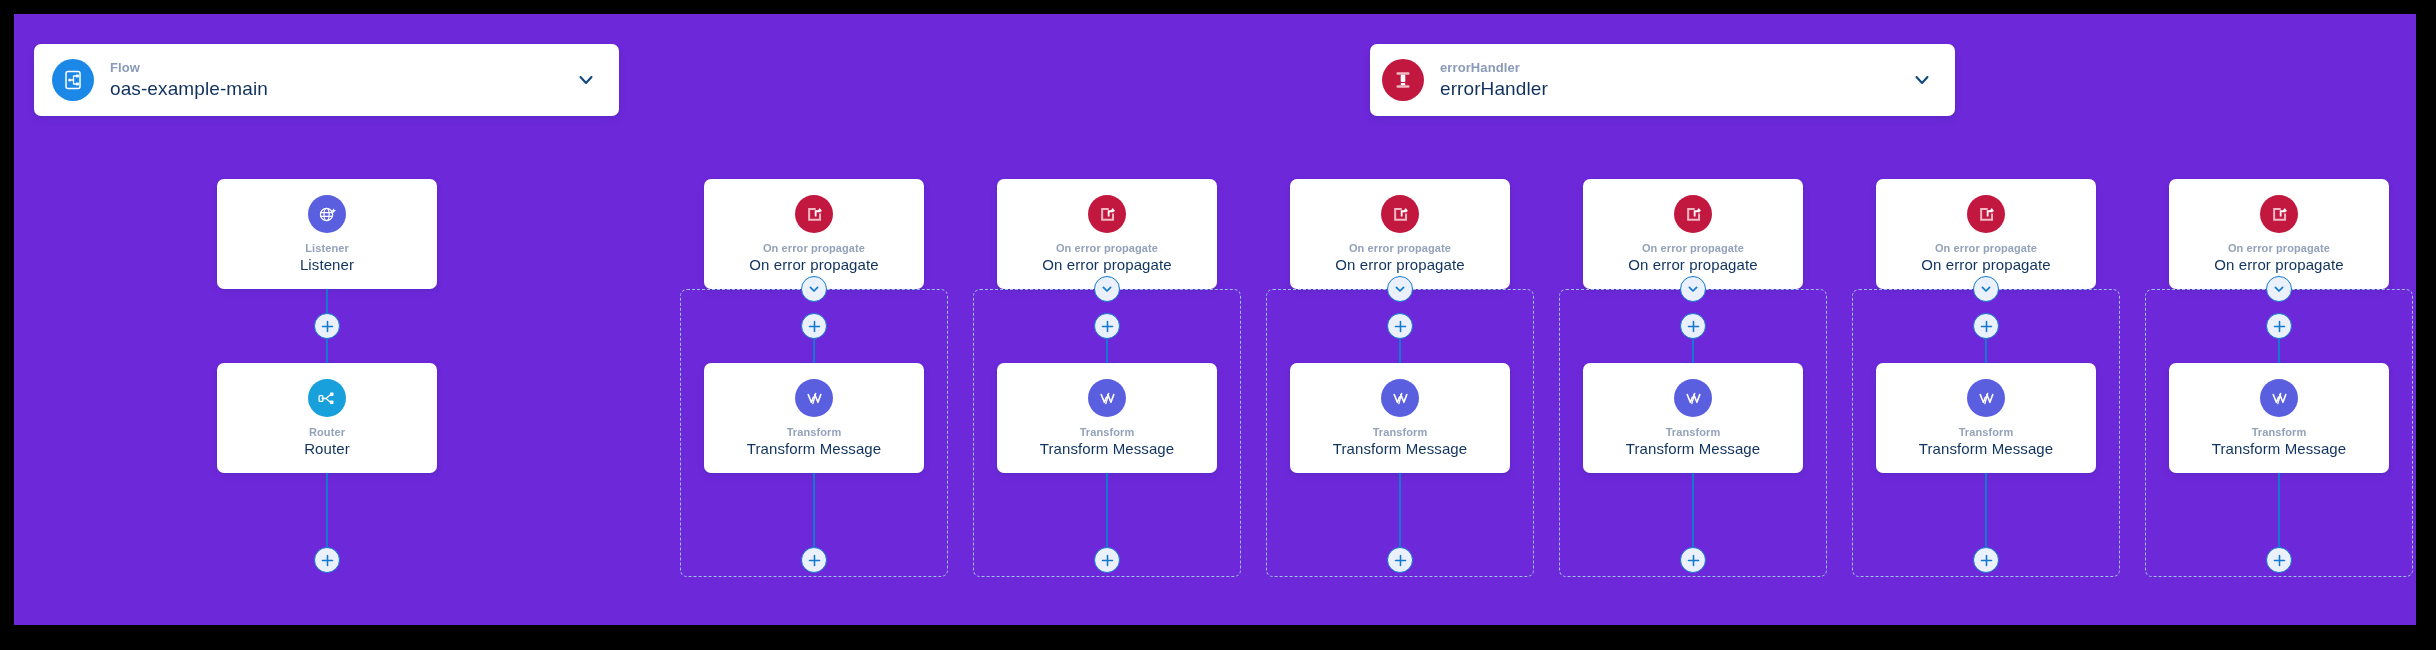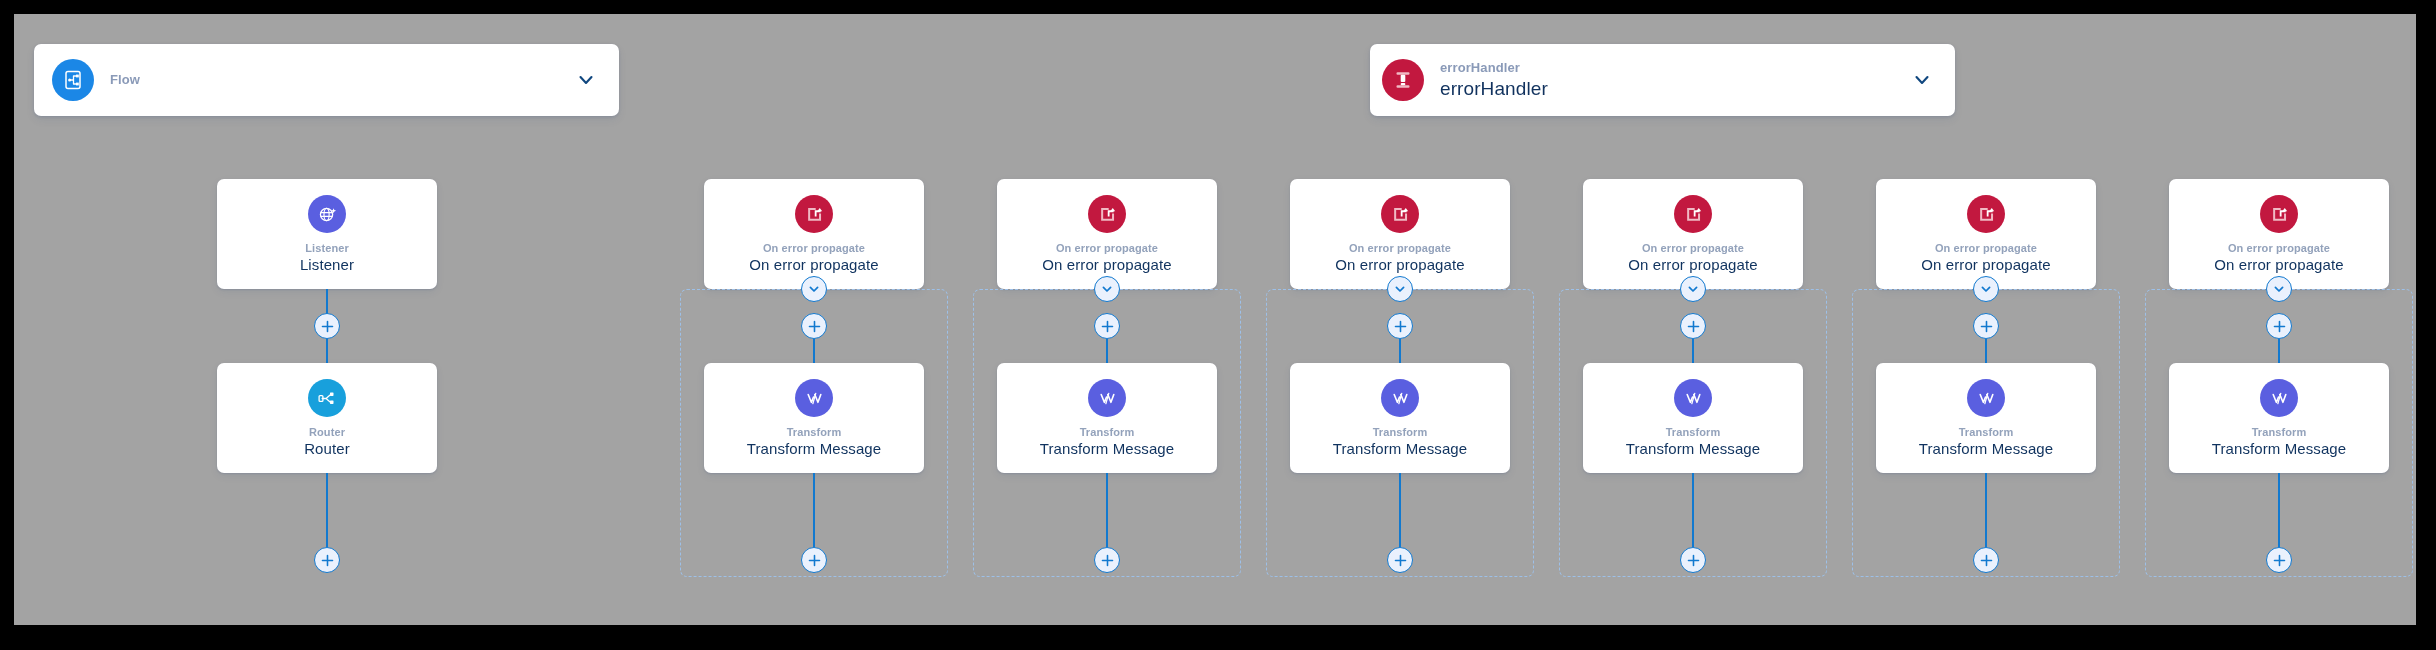--- a/index.html
+++ b/index.html
@@ -2,21 +2,21 @@
 <html><head>
 <meta charset="utf-8">
 <style>
   html,body{margin:0;padding:0;}
   body{
     width:2436px;height:650px;background:#000;overflow:hidden;
     font-family:"Liberation Sans","DejaVu Sans",sans-serif;
   }
   #canvas{
     position:absolute;left:14px;top:14px;width:2402px;height:611px;
-    background:#a3a3a3;overflow:hidden;
+    background:#6d28d9;overflow:hidden;
   }
 
   
   .hdr{
     position:absolute;background:#fff;border-radius:7px;
     box-shadow:0 1px 3px rgba(20,50,110,.14),0 4px 10px rgba(20,50,110,.07);
     display:flex;align-items:center;box-sizing:border-box;
   }
   #hdr-flow{left:20px;top:30px;width:585px;height:72px;padding:0 22px 0 18px;}
   #hdr-err {left:1356px;top:30px;width:585px;height:72px;padding:0 22px 0 12px;}
@@ -75,20 +75,21 @@
       <svg width="24" height="24" viewBox="0 0 24 24" fill="none">
         <rect x="5" y="3.5" width="14" height="17" rx="2" stroke="#fff" stroke-width="1.5"></rect>
         <path d="M9 12h3.5M12.5 12V8h3M12.5 12v4h3" stroke="#fff" stroke-width="1.3" stroke-linecap="round" stroke-linejoin="round"></path>
         <circle cx="8.6" cy="12" r="1.5" fill="#fff"></circle>
         <rect x="15" y="6.6" width="2.8" height="2.8" fill="#fff"></rect>
         <rect x="15" y="14.6" width="2.8" height="2.8" fill="#fff"></rect>
       </svg>
     </div>
     <div class="hdr-txt">
       <div class="hdr-sub">Flow</div>
+      <div class="hdr-title">oas-example-main</div>
     </div>
     <div class="chev-hdr">
       <svg width="22" height="22" viewBox="0 0 22 22" fill="none">
         <path d="M5.5 8l5.5 6 5.5-6" stroke="currentColor" stroke-width="2.1" stroke-linecap="round" stroke-linejoin="round"></path>
       </svg>
     </div>
   </div>
 
   <div class="hdr" id="hdr-err">
     <div class="hdr-icon" style="background:#c2183f;">

